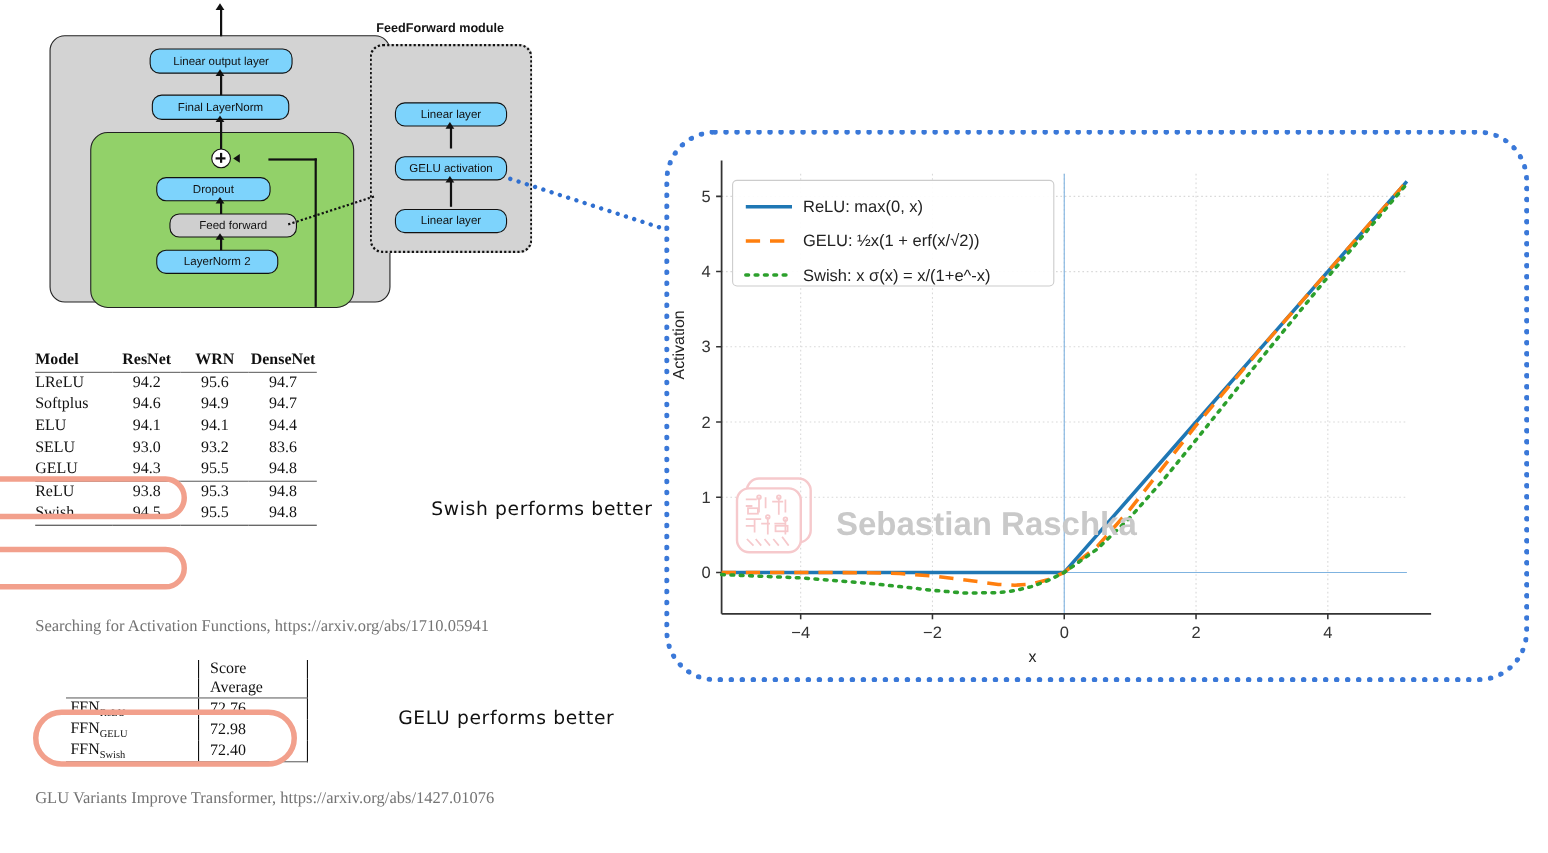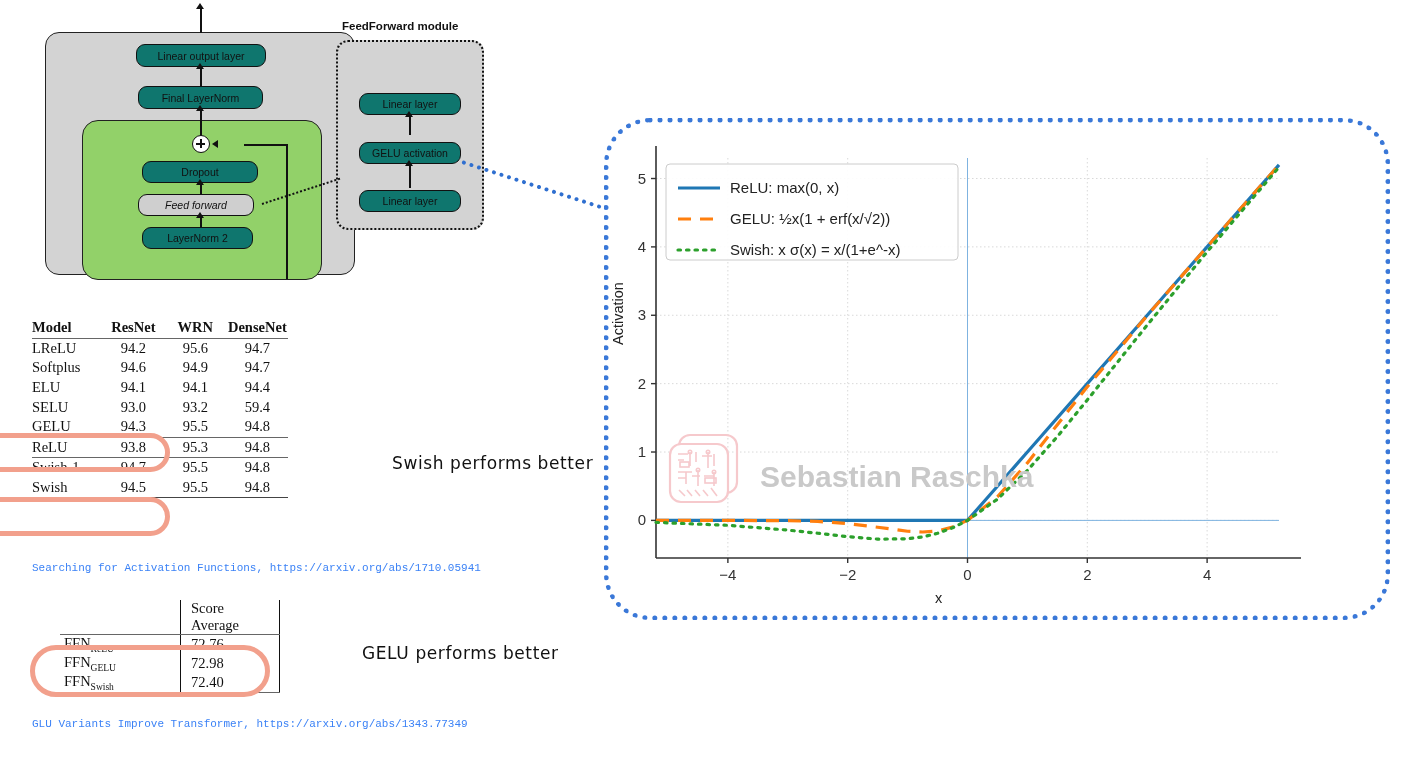--- a/index.html
+++ b/index.html
@@ -16,21 +16,21 @@
     position:absolute;left:45px;top:32px;width:310px;height:243px;
     background:#d3d3d3;border:1.5px solid #222;border-radius:14px;
     box-sizing:border-box;
   }
   .green-block{
     position:absolute;left:82px;top:120px;width:240px;height:160px;
     background:#92d169;border:1.5px solid #222;border-radius:16px;
     box-sizing:border-box;
   }
   .node{
-    position:absolute;background:#0f766e;border:1.6px solid #111;
+    position:absolute;background:#7dd3fc;border:1.6px solid #111;
     border-radius:9px;box-sizing:border-box;
     font-size:10.5px;color:#111;
     display:flex;align-items:center;justify-content:center;
     white-space:nowrap;
     font-family:"Liberation Sans", sans-serif;
   }
   .node.gray{background:#cfcfcf;}
   .arrow-v{position:absolute;background:#111;width:1.8px;}
   .arrowhead{
     position:absolute;width:0;height:0;
@@ -70,22 +70,22 @@
   }
   .tbl1 th,.tbl1 td{padding:1.3px 0;text-align:center;}
   .tbl1 th:first-child,.tbl1 td:first-child{text-align:left;padding-right:22px;}
   .tbl1 th{font-weight:bold;}
   .tbl1 td.c, .tbl1 th.c{min-width:62px;}
   .rule-head td,.rule-head th{border-bottom:1px solid #666;}
   .rule-mid td{border-top:1px solid #666;}
   .rule-bot td{border-bottom:1.3px solid #444;}
 
   .ref{
-    position:absolute;font-size:11px;color:#3b82f6;white-space:nowrap;
-    font-family:Liberation Mono, monospace;
+    position:absolute;font-size:15px;color:#737373;white-space:nowrap;
+    font-family:Liberation Serif, serif;
   }
 
   .tbl2wrap{position:absolute;left:60px;top:600px;}
   .tbl2{
     border-collapse:collapse;
     font-family:"Liberation Serif", serif;
     font-size:14.5px;color:#111;
   }
   .tbl2 td{padding:0px 10px;text-align:left;white-space:nowrap;}
   .tbl2 td.lbl{text-align:left;min-width:106px;padding-left:4px;margin-left:16px;}
@@ -144,27 +144,27 @@
   </div>
   <div class="arrow-v" style="left:200px;top:109px;height:32px;"></div>
   <div class="arrowhead" style="left:195.5px;top:105px;"></div>
 
   <div class="plus-circle" style="left:192px;top:135px;"></div>
 
   <div style="position:absolute;left:244px;top:144px;width:44px;height:1.8px;background:#111;"></div>
   <div style="position:absolute;left:286px;top:144px;width:1.8px;height:135px;background:#111;"></div>
   <div style="position:absolute;width:0;height:0;border-top:4.5px solid transparent;border-bottom:4.5px solid transparent;border-right:6.5px solid #111;left:212px;top:139.5px;"></div>
 
-  <div class="node" style="left:142px;top:161px;width:116px;height:22px;">
+  <div class="node" style="left:142px;top:161px;width:104px;height:22px;">
     <span>Dropout</span>
   </div>
   <div class="arrow-v" style="left:200px;top:183px;height:14px;"></div>
   <div class="arrowhead" style="left:195.5px;top:179px;"></div>
 
-  <div class="node gray" style="left:138px;top:194px;width:116px;height:22px;font-style:italic;">
+  <div class="node gray" style="left:154px;top:194px;width:116px;height:22px;">
     <span>Feed forward</span>
   </div>
   <div class="arrow-v" style="left:200px;top:216px;height:14px;"></div>
   <div class="arrowhead" style="left:195.5px;top:212px;"></div>
 
   <div class="node" style="left:142px;top:227px;width:111px;height:22px;">
     <span>LayerNorm 2</span>
   </div>
 
   <div class="ff-title">FeedForward module</div>
@@ -214,38 +214,32 @@
   <tr>
     <td>ELU</td>
     <td class="c">94.1</td>
     <td class="c">94.1</td>
     <td class="c">94.4</td>
   </tr>
   <tr>
     <td>SELU</td>
     <td class="c">93.0</td>
     <td class="c">93.2</td>
-    <td class="c">59.4</td>
+    <td class="c">83.6</td>
   </tr>
   <tr>
     <td>GELU</td>
     <td class="c">94.3</td>
     <td class="c">95.5</td>
     <td class="c">94.8</td>
   </tr>
   <tr class="rule-mid">
     <td>ReLU</td>
     <td class="c">93.8</td>
     <td class="c">95.3</td>
-    <td class="c">94.8</td>
-  </tr>
-  <tr class="rule-mid">
-    <td>Swish-1</td>
-    <td class="c">94.7</td>
-    <td class="c">95.5</td>
     <td class="c">94.8</td>
   </tr>
   <tr class="rule-bot">
     <td>Swish</td>
     <td class="c">94.5</td>
     <td class="c">95.5</td>
     <td class="c">94.8</td>
   </tr>
 </tbody>
   </table>
@@ -281,21 +275,21 @@
       <td class="vcell">72.40</td>
     </tr>
   </tbody>
     </table>
 </div>
 
 <div class="hl" style="left:30px;top:645px;width:240px;height:52px;"></div>
 
 <div class="handnote" style="left:362px;top:643px;">GELU performs better</div>
 
-<div class="ref" style="left:32px;top:718px;">GLU Variants Improve Transformer, https://arxiv.org/abs/1343.77349</div>
+<div class="ref" style="left:32px;top:718px;">GLU Variants Improve Transformer, https://arxiv.org/abs/1427.01076</div>
 
 <div id="chartcard"></div>
 
 <svg id="plotsvg" width="786" height="502" viewBox="0 0 786 502">
 
   <g id="gridlines">
       <line x1="123.88461538461539" y1="40" x2="123.88461538461539" y2="440" stroke="#d9d9d9" stroke-width="1" stroke-dasharray="1.5,2.5"></line>
       <line x1="243.6923076923077" y1="40" x2="243.6923076923077" y2="440" stroke="#d9d9d9" stroke-width="1" stroke-dasharray="1.5,2.5"></line>
       <line x1="363.5" y1="40" x2="363.5" y2="440" stroke="#d9d9d9" stroke-width="1" stroke-dasharray="1.5,2.5"></line>
       <line x1="483.3076923076923" y1="40" x2="483.3076923076923" y2="440" stroke="#d9d9d9" stroke-width="1" stroke-dasharray="1.5,2.5"></line>

